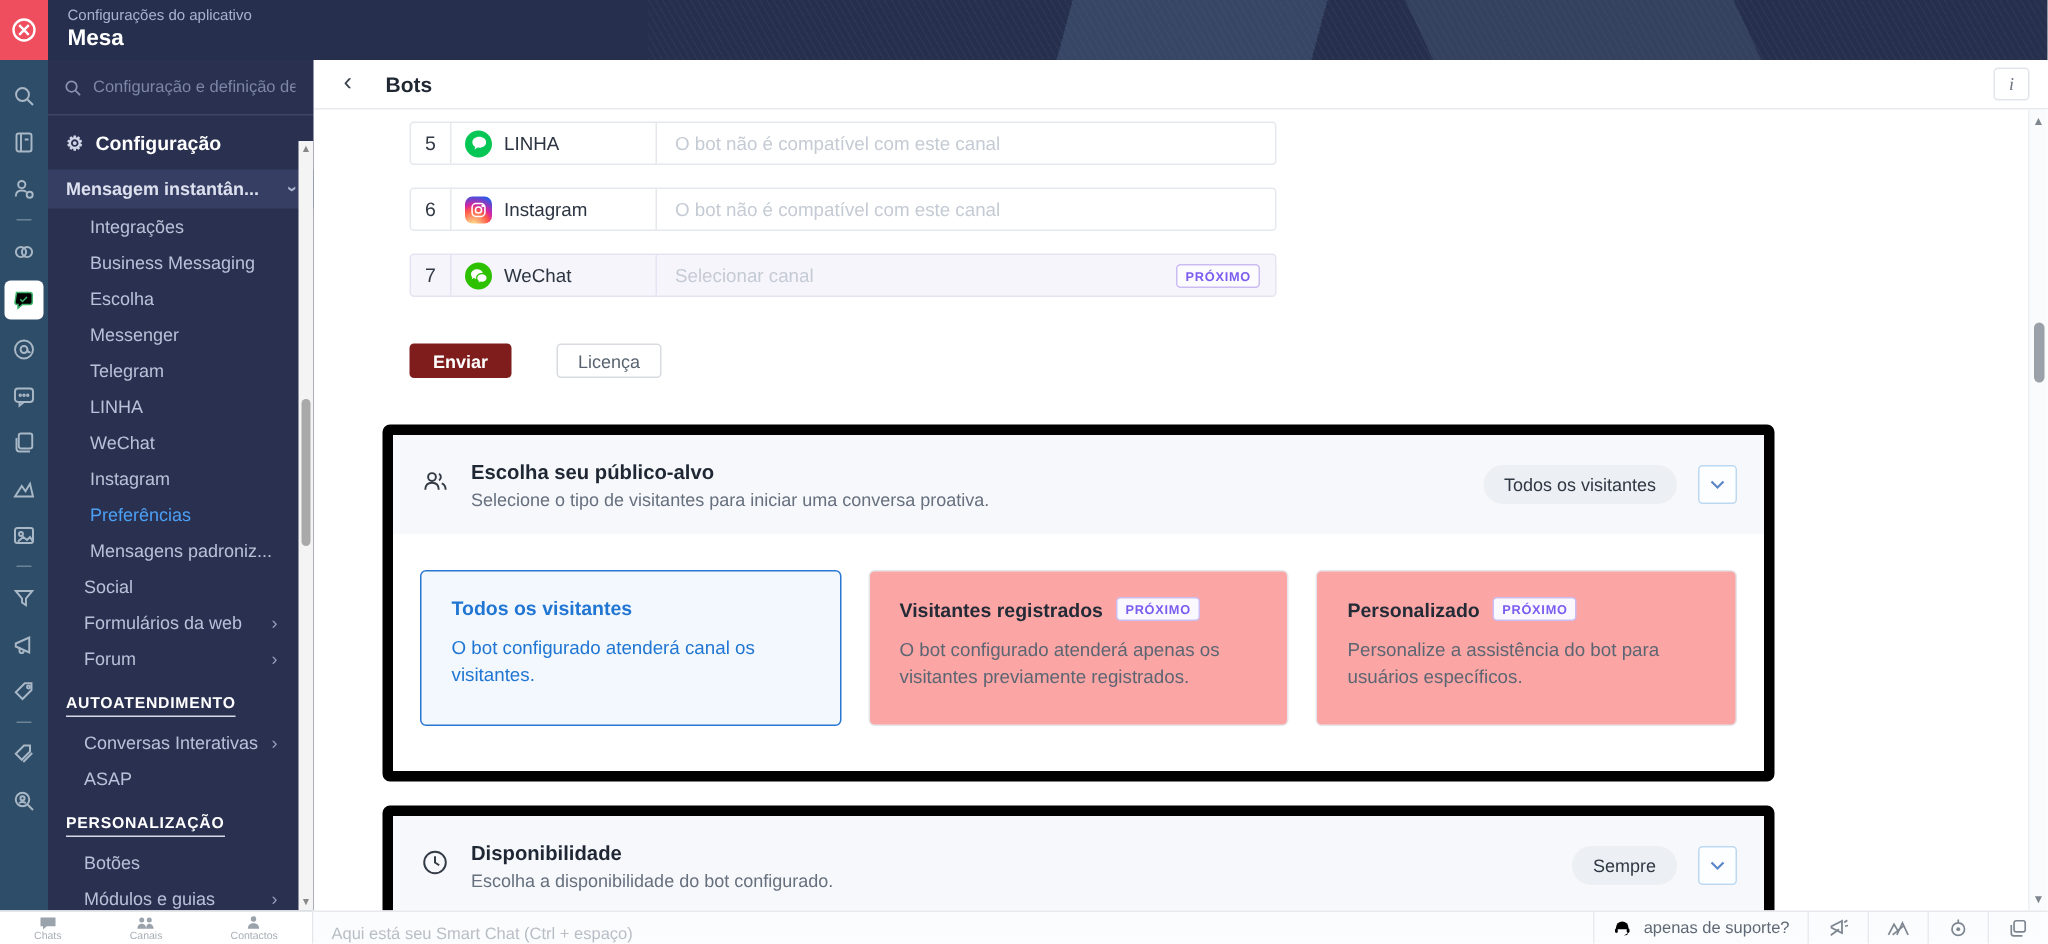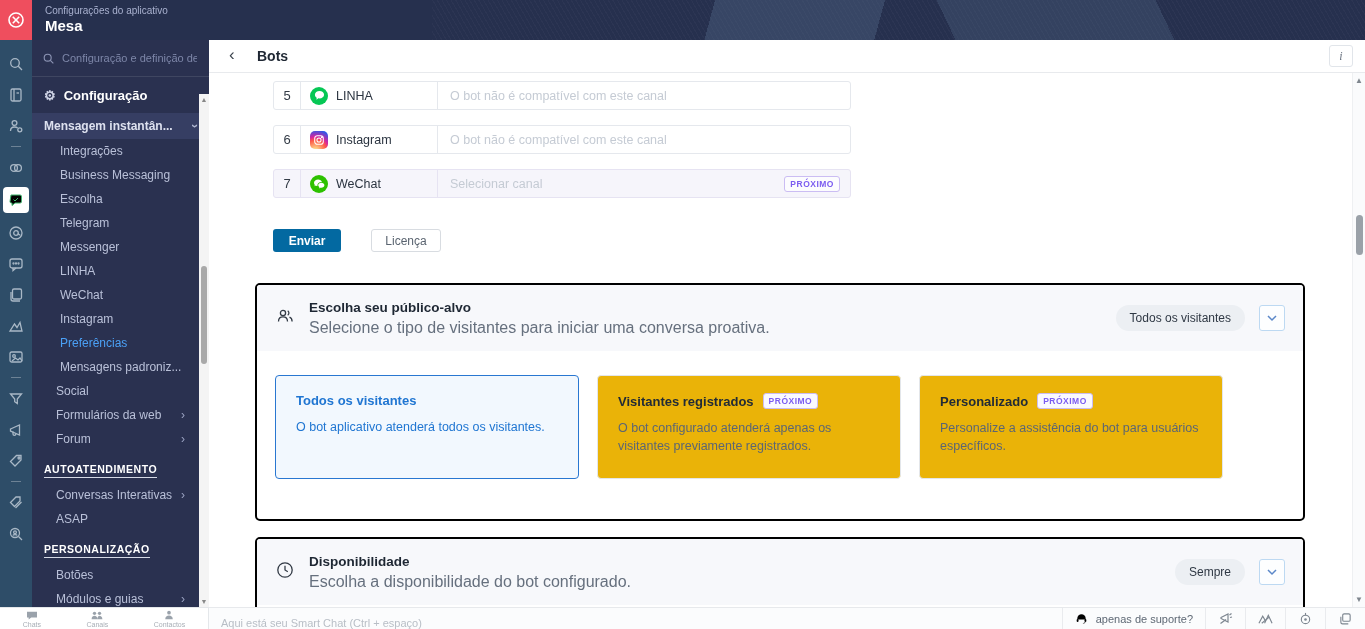--- a/index.html
+++ b/index.html
@@ -56,36 +56,36 @@
   .chan-row.hl { background:#f6f5fb; border-color:#e6e3f2; }
   .cell-num { width:27px; flex:none; border-right:1px solid #e5e8ed; display:flex; align-items:center; justify-content:center; font-size:13px; color:#333b46; }
   .cell-ch { width:137px; flex:none; border-right:1px solid #e5e8ed; display:flex; align-items:center; gap:8px; padding-left:9px; font-size:12.5px; color:#2b3440; }
   .hl .cell-num, .hl .cell-ch { border-color:#e6e3f2; }
   .cell-note { flex:1; display:flex; align-items:center; justify-content:space-between; padding:0 10px 0 12px; font-size:12.5px; color:#c5cbd4; }
   .badge { font-size:8.5px; font-weight:bold; letter-spacing:.5px; color:#7b5cf0; border:1px solid #cbbdf3; border-radius:3px; padding:2px 5px; background:rgba(255,255,255,.7); }
 
   .ch-icon { width:18px; height:18px; border-radius:50%; display:flex; align-items:center; justify-content:center; flex:none; }
   .ig-icon { border-radius:5px; background:radial-gradient(circle at 30% 110%, #fdf497 0%, #fd5949 45%, #d6249f 60%, #285AEB 90%); }
 
-  .btn-primary { position:absolute; left:64px; top:156px; width:68px; height:23px; background:#0369a1; color:#fff; font-size:12px; font-weight:bold; border:none; border-radius:3px; cursor:pointer; font-family:"Liberation Sans",sans-serif; }
+  .btn-primary { position:absolute; left:64px; top:156px; width:68px; height:23px; background:#7f1d1d; color:#fff; font-size:12px; font-weight:bold; border:none; border-radius:3px; cursor:pointer; font-family:"Liberation Sans",sans-serif; }
   .btn-secondary { position:absolute; left:139px; top:156px; width:70px; height:23px; background:#fff; color:#5a6470; font-size:12px; border:1px solid #d8dce1; border-radius:3px; cursor:pointer; font-family:"Liberation Sans",sans-serif;margin-left:23px; }
 
-  .section { position:absolute; left:46px; width:1050px; border:2px solid #000000; border-radius:5px; background:#fff; overflow:hidden; }
+  .section { position:absolute; left:46px; width:928px; border:7px solid #000000; border-radius:5px; background:#fff; overflow:hidden; }
   .sec-hdr { height:66px; background:#f7f8fb; display:flex; align-items:center; padding:0 18px; }
   .sec-hdr .ic { width:22px; margin-right:12px; color:#333; flex:none; }
   .sec-hdr .ic svg { stroke:#333b46; fill:none; stroke-width:1.3; }
   .sec-title { font-size:13.5px; font-weight:bold; color:#1e2733; }
-  .sec-sub { font-size:16px; color:#66707e; margin-top:4px; }
+  .sec-sub { font-size:12px; color:#66707e; margin-top:4px; }
   .sec-right { margin-left:auto; display:flex; align-items:center; gap:14px; }
   .pill { background:#eceff3; border-radius:13px; padding:6px 14px; font-size:12px; color:#2f3844; cursor:pointer; }
   .drop-btn { width:26px; height:26px; background:#fdfeff; border:1px solid #bdd9f2; border-radius:3px; display:flex; align-items:center; justify-content:center; cursor:pointer; }
   .drop-btn svg { stroke:#5b87c9; fill:none; stroke-width:1.5; }
 
   .cards { display:flex; gap:18px; padding:24px 18px 0 18px; }
-  .card { width:304px; height:104px; border:1px solid #e3e6ea; border-radius:4px; padding:17px 20px; background:#eab308; cursor:pointer; }
+  .card { width:304px; height:104px; border:1px solid #e3e6ea; border-radius:4px; padding:17px 20px; background:#fca5a5; cursor:pointer; }
   .card.selected { border:1.5px solid #2977d1; background:#f2f8fe; }
   .card-title { font-size:13px; font-weight:bold; color:#222b36; display:flex; align-items:center; gap:9px; }
   .card.selected .card-title { color:#2076d2; }
   .card-desc { font-size:12.5px; color:#5c6673; margin-top:10px; line-height:1.45; }
   .card.selected .card-desc { color:#2076d2; }
   .card .badge { background:#faf9ff; }
 
   .vscroll { position:absolute; right:0; top:73px; width:13px; bottom:22px; background:#fafbfc; border-left:1px solid #eef0f2; }
   .vscroll .up { position:absolute; top:3px; left:0; width:12px; text-align:center; font-size:8px; color:#7f868e; }
   .vscroll .dn { position:absolute; bottom:3px; left:0; width:12px; text-align:center; font-size:8px; color:#7f868e; }
@@ -242,24 +242,24 @@
   <div class="side-item sub">
       <span>Integrações</span>
     </div>
   <div class="side-item sub">
       <span>Business Messaging</span>
     </div>
   <div class="side-item sub">
       <span>Escolha</span>
     </div>
   <div class="side-item sub">
+      <span>Messenger</span>
+    </div>
+  <div class="side-item sub">
       <span>Telegram</span>
-    </div>
-  <div class="side-item sub">
-      <span>Messenger</span>
     </div>
   <div class="side-item sub">
       <span>LINHA</span>
     </div>
   <div class="side-item sub">
       <span>WeChat</span>
     </div>
   <div class="side-item sub">
       <span>Instagram</span>
     </div>
@@ -388,21 +388,21 @@
               <polyline points="2,2 6,6 10,2"></polyline>
             </svg>
         </div>
       </div>
     </div>
     <div class="cards">
       <div class="card selected">
         <div class="card-title">
             <span>Todos os visitantes</span>
           </div>
-        <div class="card-desc">O bot aplicativo atenderá todos os visitantes.</div>
+        <div class="card-desc">O bot configurado atenderá canal os visitantes.</div>
       </div>
       <div class="card">
         <div class="card-title">
             <span>Visitantes registrados</span>
             <span class="badge">PRÓXIMO</span>
           </div>
         <div class="card-desc">O bot configurado atenderá apenas os visitantes previamente registrados.</div>
       </div>
       <div class="card">
         <div class="card-title">

